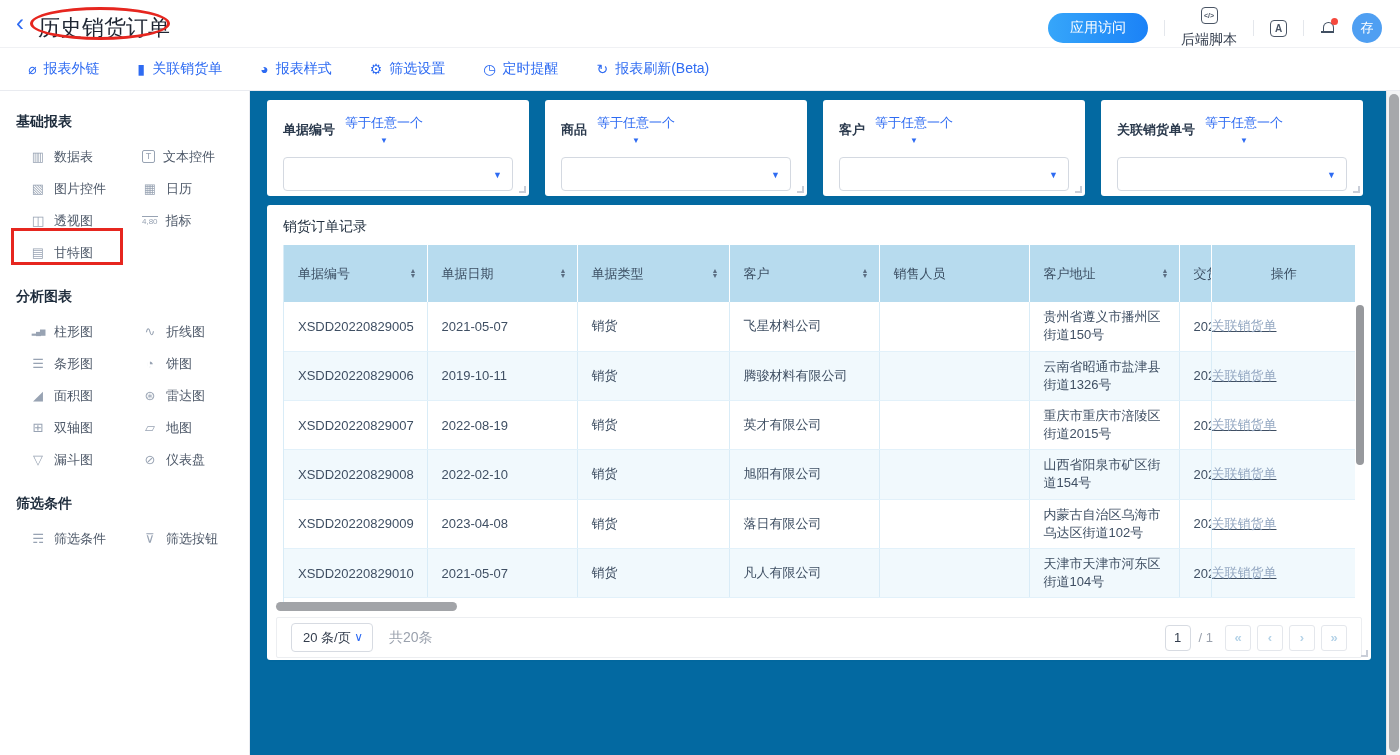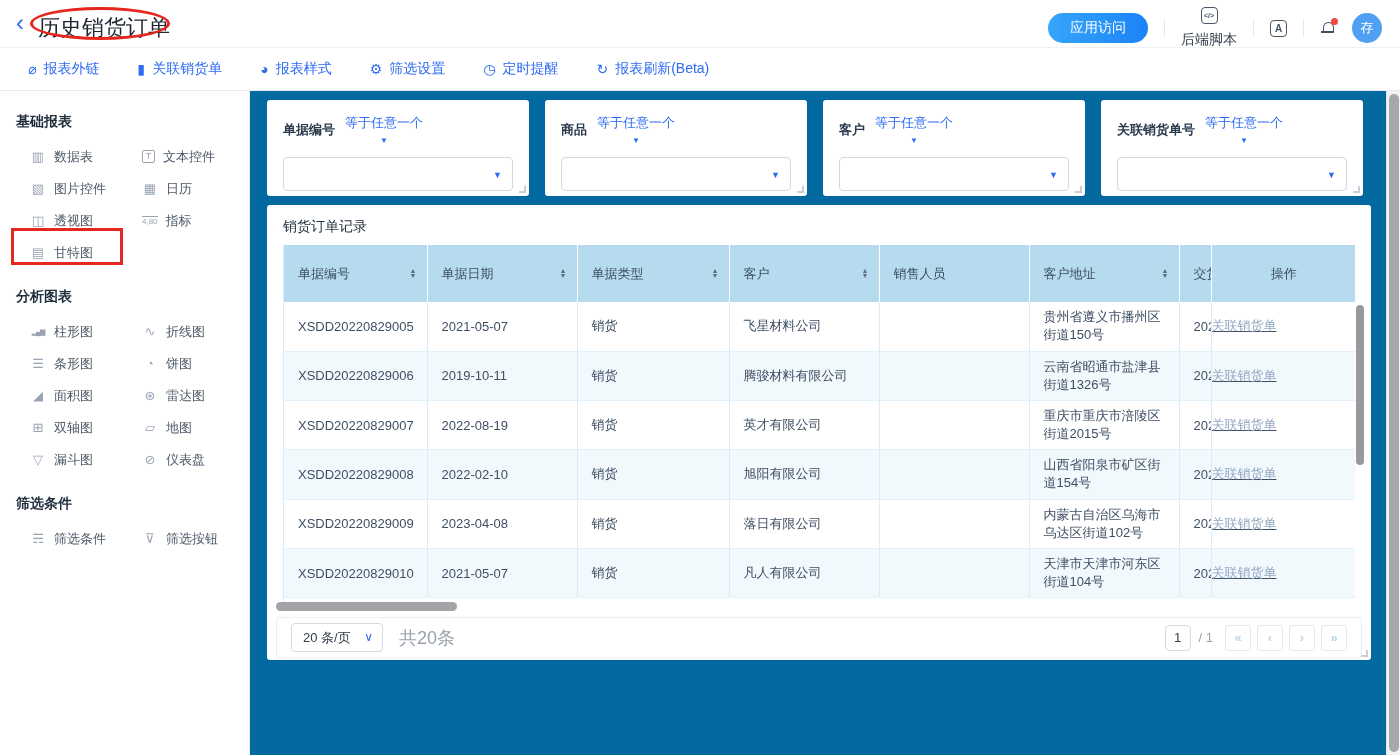--- a/index.html
+++ b/index.html
@@ -88,24 +88,24 @@
 
   
   .v-scroll { position:absolute; left:1089px; top:100px; width:8px; height:160px;
     background:#97999d; border-radius:4px; }
   .h-scroll { position:absolute; left:9px; top:397px; width:181px; height:9px;
     background:#a2a4a8; border-radius:5px; }
 
   
   .pager { position:absolute; left:9px; top:412px; width:1086px; height:41px; background:#fff;
     border:1px solid #eceef1; border-radius:2px; display:flex; align-items:center; padding:0 14px; }
-  .psize { position:relative; width:92px; height:29px; border:1px solid #d7dbe2; border-radius:4px;
+  .psize { position:relative; width:82px; height:29px; border:1px solid #d7dbe2; border-radius:4px;
     display:flex; align-items:center; padding-left:11px; font-size:13px; color:#333d4d; cursor:pointer; }
   .psize .pchev { position:absolute; right:9px; top:6px; color:#2e6bf2; font-size:12px; }
-  .ptotal { margin-left:16px; font-size:18px; color:#9aa1ad; }
+  .ptotal { margin-left:16px; font-size:14px; color:#9aa1ad; }
   .pright { margin-left:auto; display:flex; align-items:center; gap:6px; }
   .pinput { width:26px; height:26px; border:1px solid #d7dbe2; border-radius:4px; font-size:13px; color:#333d4d;
     display:flex; align-items:center; justify-content:center; }
   .pslash { font-size:13px; color:#9aa1ad; margin:0 6px 0 2px; }
   .pbtn { width:26px; height:26px; border:1px solid #e4e7ec; border-radius:3px; background:#fff;
     display:flex; align-items:center; justify-content:center; color:#b5d3e8; font-size:13px; font-weight:700; cursor:pointer; }
 
   
   .page-sbar { position:absolute; left:1386px; top:91px; width:14px; height:664px; background:#f3f4f5;
     border-left:1px solid #e4e5e7; z-index:4; }

